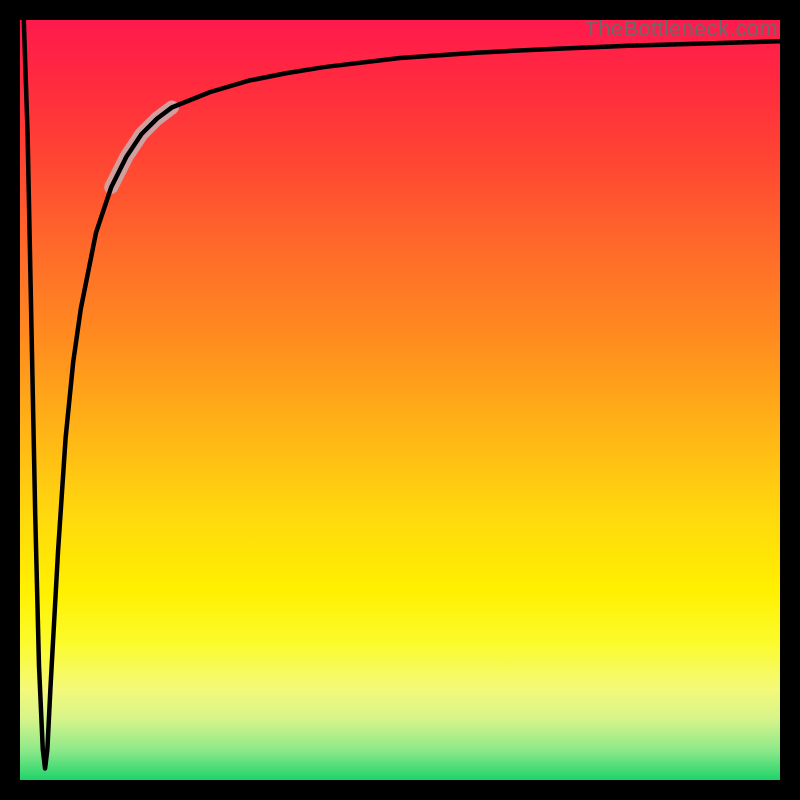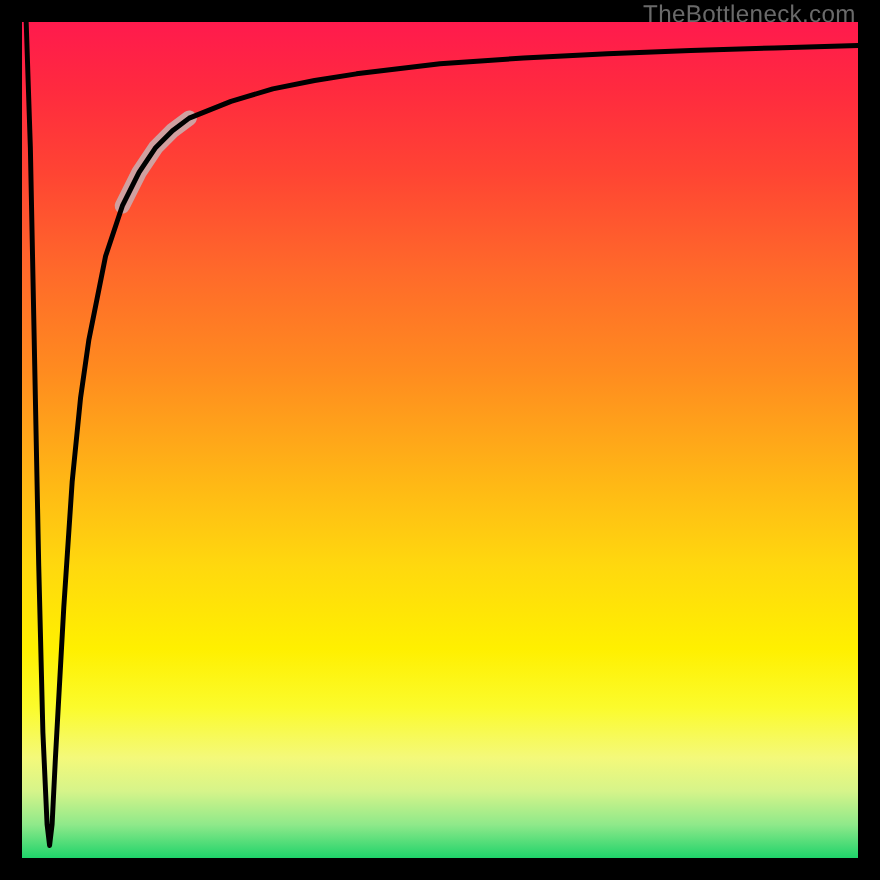--- a/index.html
+++ b/index.html
@@ -36,21 +36,21 @@
       #fff000 75%,
       #fbfb2c 82%,
       #f4f97a 88%,
       #d6f48a 92%,
       #8fe98a 96%,
       #1fd36a 100%
     );
   }
   .watermark {
     position: absolute;
-    top: 0px;
+    top: 16px;
     right: 22px;
     color: #6a6a6a;
     font-size: 22px;
     font-weight: 500;
     letter-spacing: 0.3px;
     user-select: none;
   }
   svg.curve {
     position: absolute;
     left: 20px;

